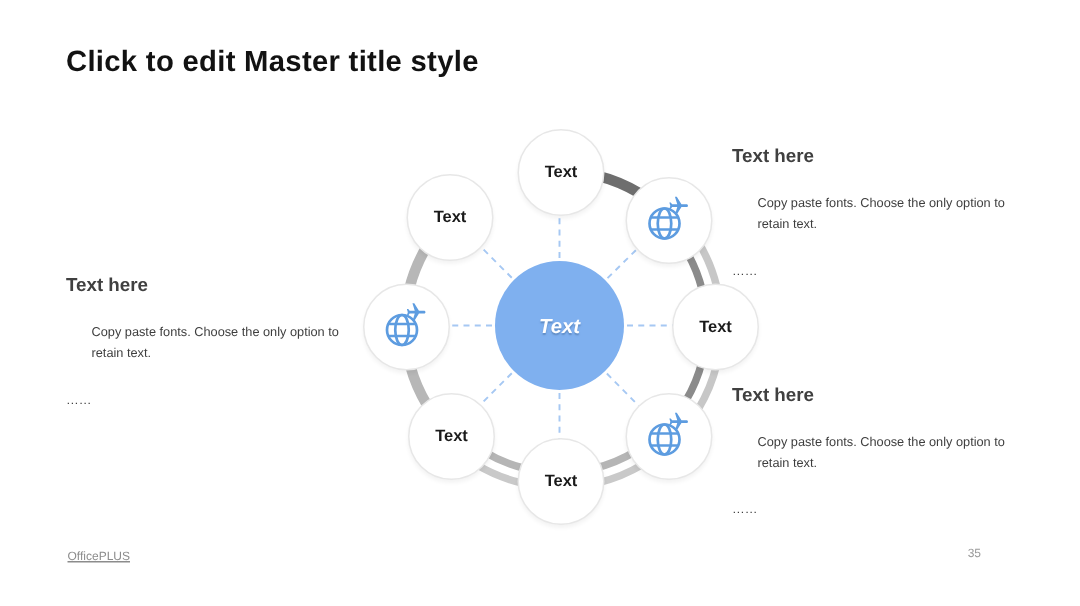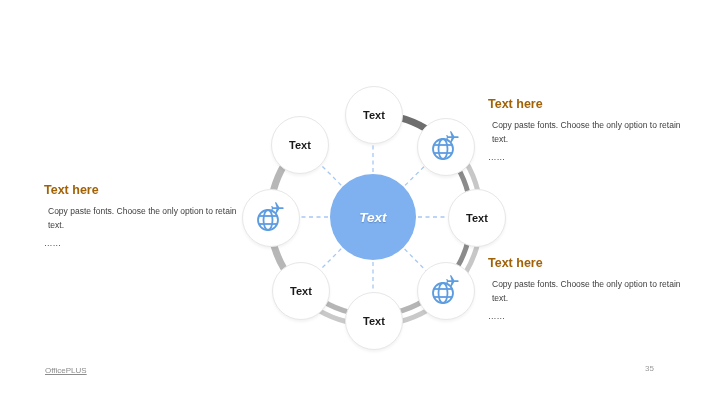--- a/index.html
+++ b/index.html
@@ -25,37 +25,38 @@
     display:flex; align-items:center; justify-content:center;
   }
   .center-label{
     font-size:13.5px; font-weight:700; font-style:italic; color:#ffffff;
     text-shadow:0 1px 1px rgba(70,110,160,0.55);
   }
   .text-block{position:absolute; width:212px;}
   .tb-left{left:44px; top:183px;}
   .tb-right-top{left:488px; top:97px;}
   .tb-right-bottom{left:488px; top:256px;}
-  .tb-heading{font-size:12.5px; font-weight:700; color:#a16207; margin:0 0 7px 0;}
-  .tb-body{font-size:8.5px; color:#3d3d3d; line-height:1.7; margin:4px;}
+  .tb-heading{font-size:12.5px; font-weight:700; color:#404040; margin:0 0 7px 0;}
+  .tb-body{font-size:8.5px; color:#3d3d3d; line-height:1.7; margin:17px;}
   .tb-ellipsis{font-size:8.5px; color:#3d3d3d; line-height:1.6; margin:0;}
   .footer-brand{
     position:absolute; left:45px; top:366px; font-size:8px; color:#8c8c8c;text-decoration:underline;
   }
   .page-number{
     position:absolute; left:634px; top:364px; width:20px; text-align:right;
     font-size:8px; color:#9a9a9a;
   }
   .icon-globe{display:block;}
 </style>
 </head>
 <body>
 
 <div class="slide">
 
+  <div class="slide-title">Click to edit Master title style</div>
 
   <svg class="diagram-svg" viewBox="0 0 720 404">
 
     <g stroke="#a6c8f3" stroke-width="1.3" stroke-dasharray="4 3.5" fill="none">
       <line x1="373" y1="217" x2="373" y2="114"></line>
       <line x1="373" y1="217" x2="445" y2="146"></line>
       <line x1="373" y1="217" x2="476" y2="217"></line>
       <line x1="373" y1="217" x2="445" y2="290"></line>
       <line x1="373" y1="217" x2="373" y2="320"></line>
       <line x1="373" y1="217" x2="300" y2="290"></line>

